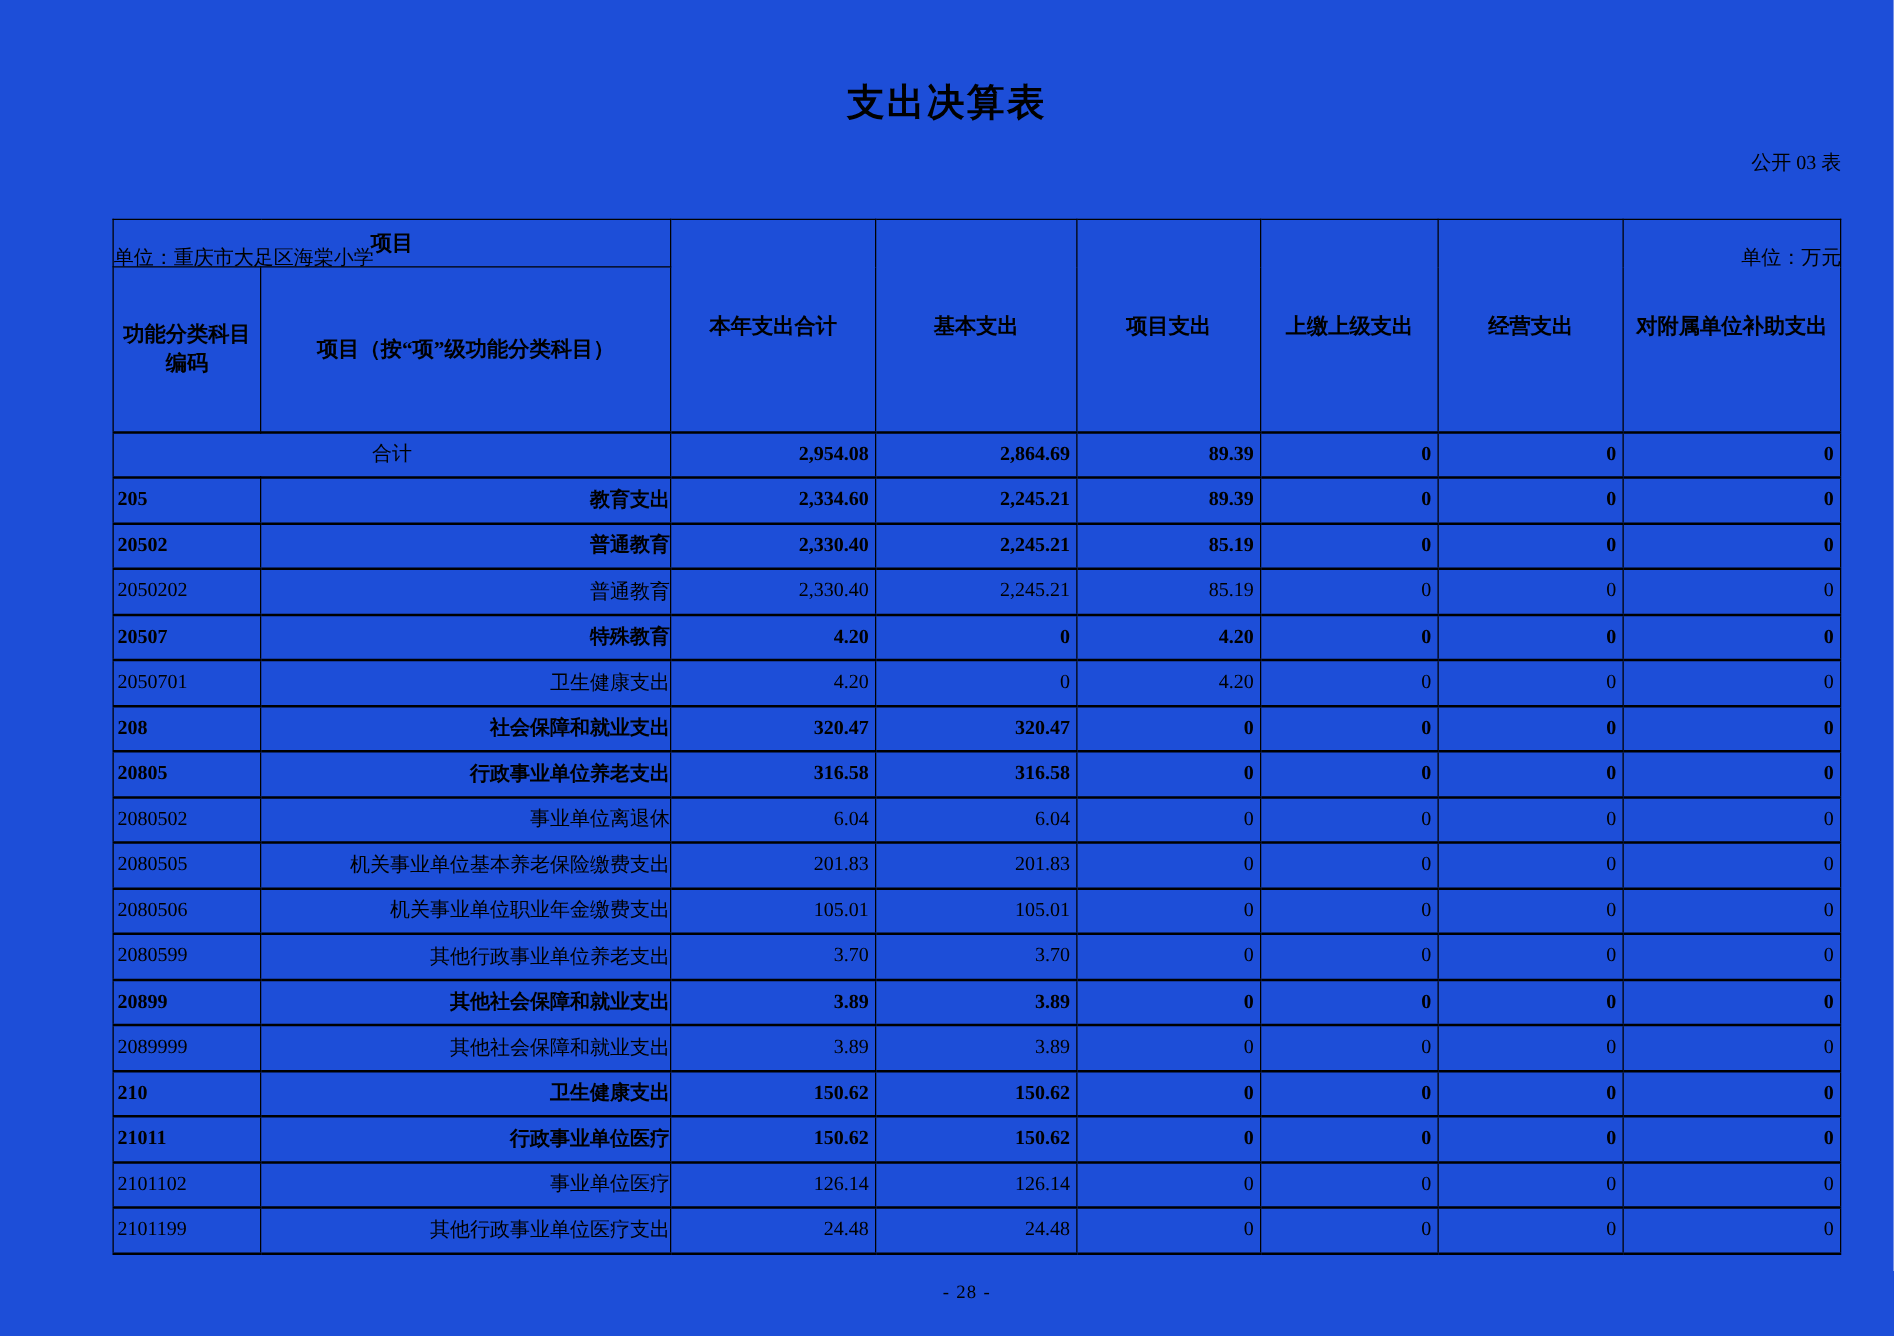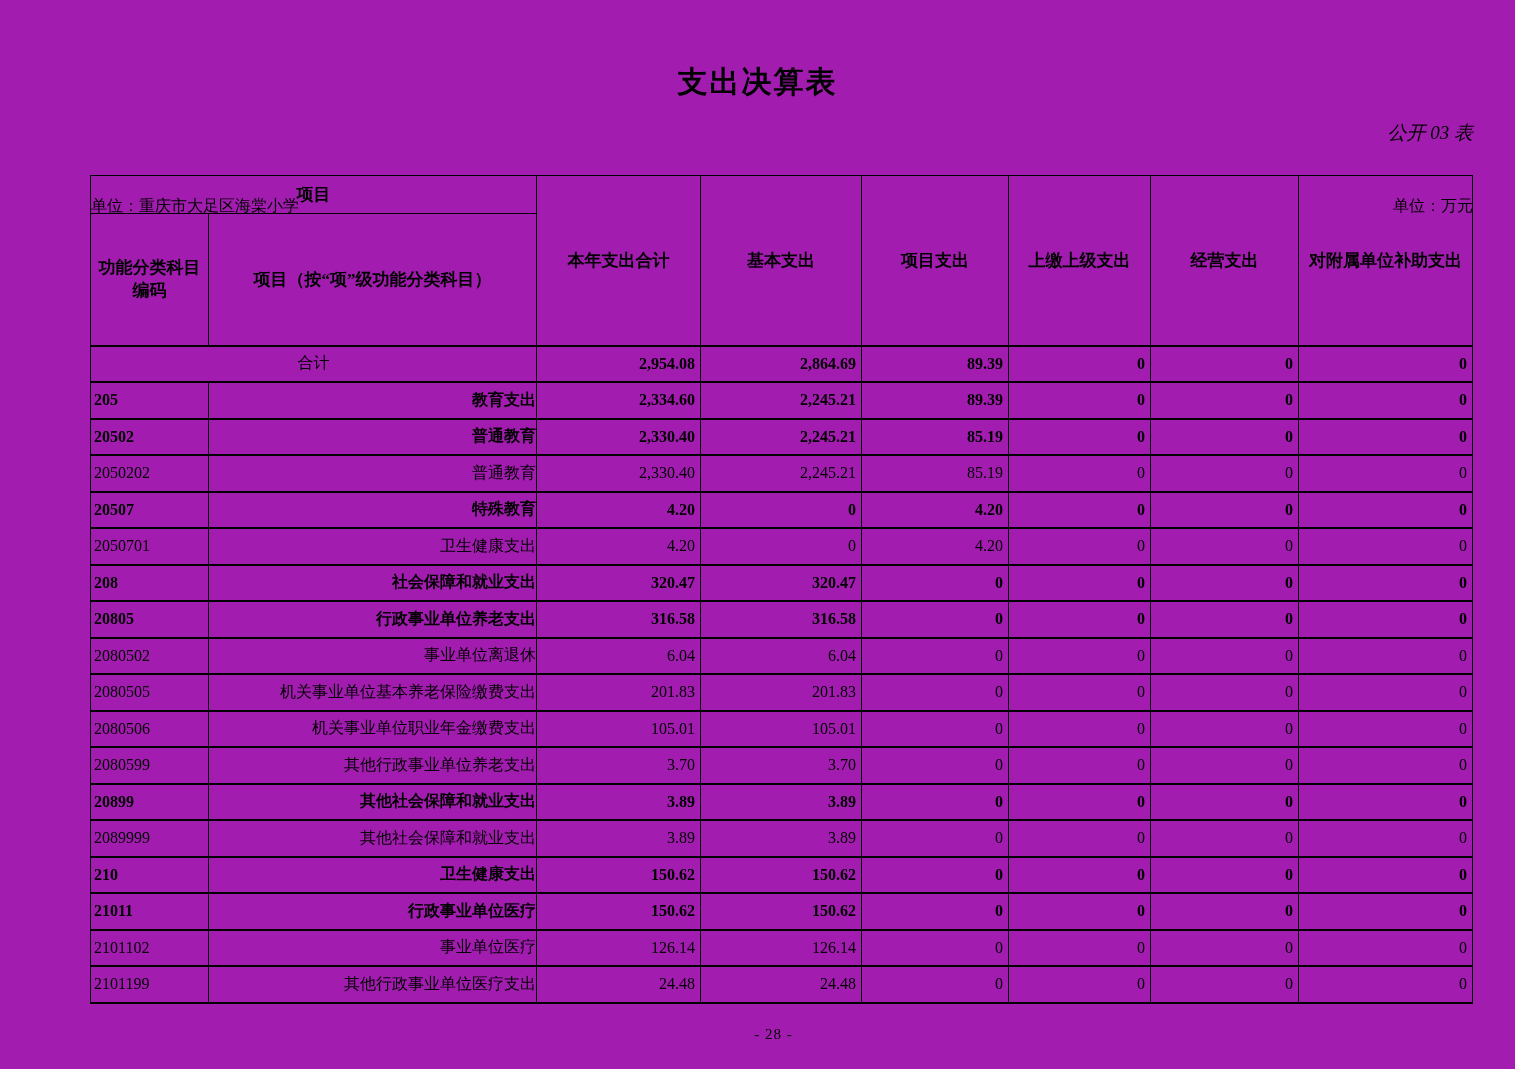--- a/index.html
+++ b/index.html
@@ -4,32 +4,31 @@
 <style>
   * { margin: 0; padding: 0; box-sizing: border-box; }
   html, body { background: #ffffff; }
   body {
     width: 1515px; height: 1069px;
     font-family: "Liberation Serif", "DejaVu Serif", serif;
     color: #000000;
     position: relative;
     overflow: hidden;
   }
-  .sheet { position: absolute; inset: 0; background: #a21caf; padding-left: 48px; }
+  .sheet { position: absolute; inset: 0; background: #1d4ed8; padding-left: 48px; }
 
   .doc-title {
     position: absolute; top: 62px; left: 0; width: 100%;
     text-align: center;
     font-size: 30px; font-weight: bold;
     letter-spacing: 2px;
   }
   .form-label {
     position: absolute; top: 120px; right: 42px;
-    font-size: 19px;
-    font-style: italic;
+    font-size: 16px;
   }
   .meta-row {
     position: absolute; top: 148px; left: 91px; right: 42px;
     display: flex; justify-content: space-between;
     font-size: 16px;
     margin-top: 48px;
   }
 
   table.report {
     position: absolute; top: 175px; left: 90px;

